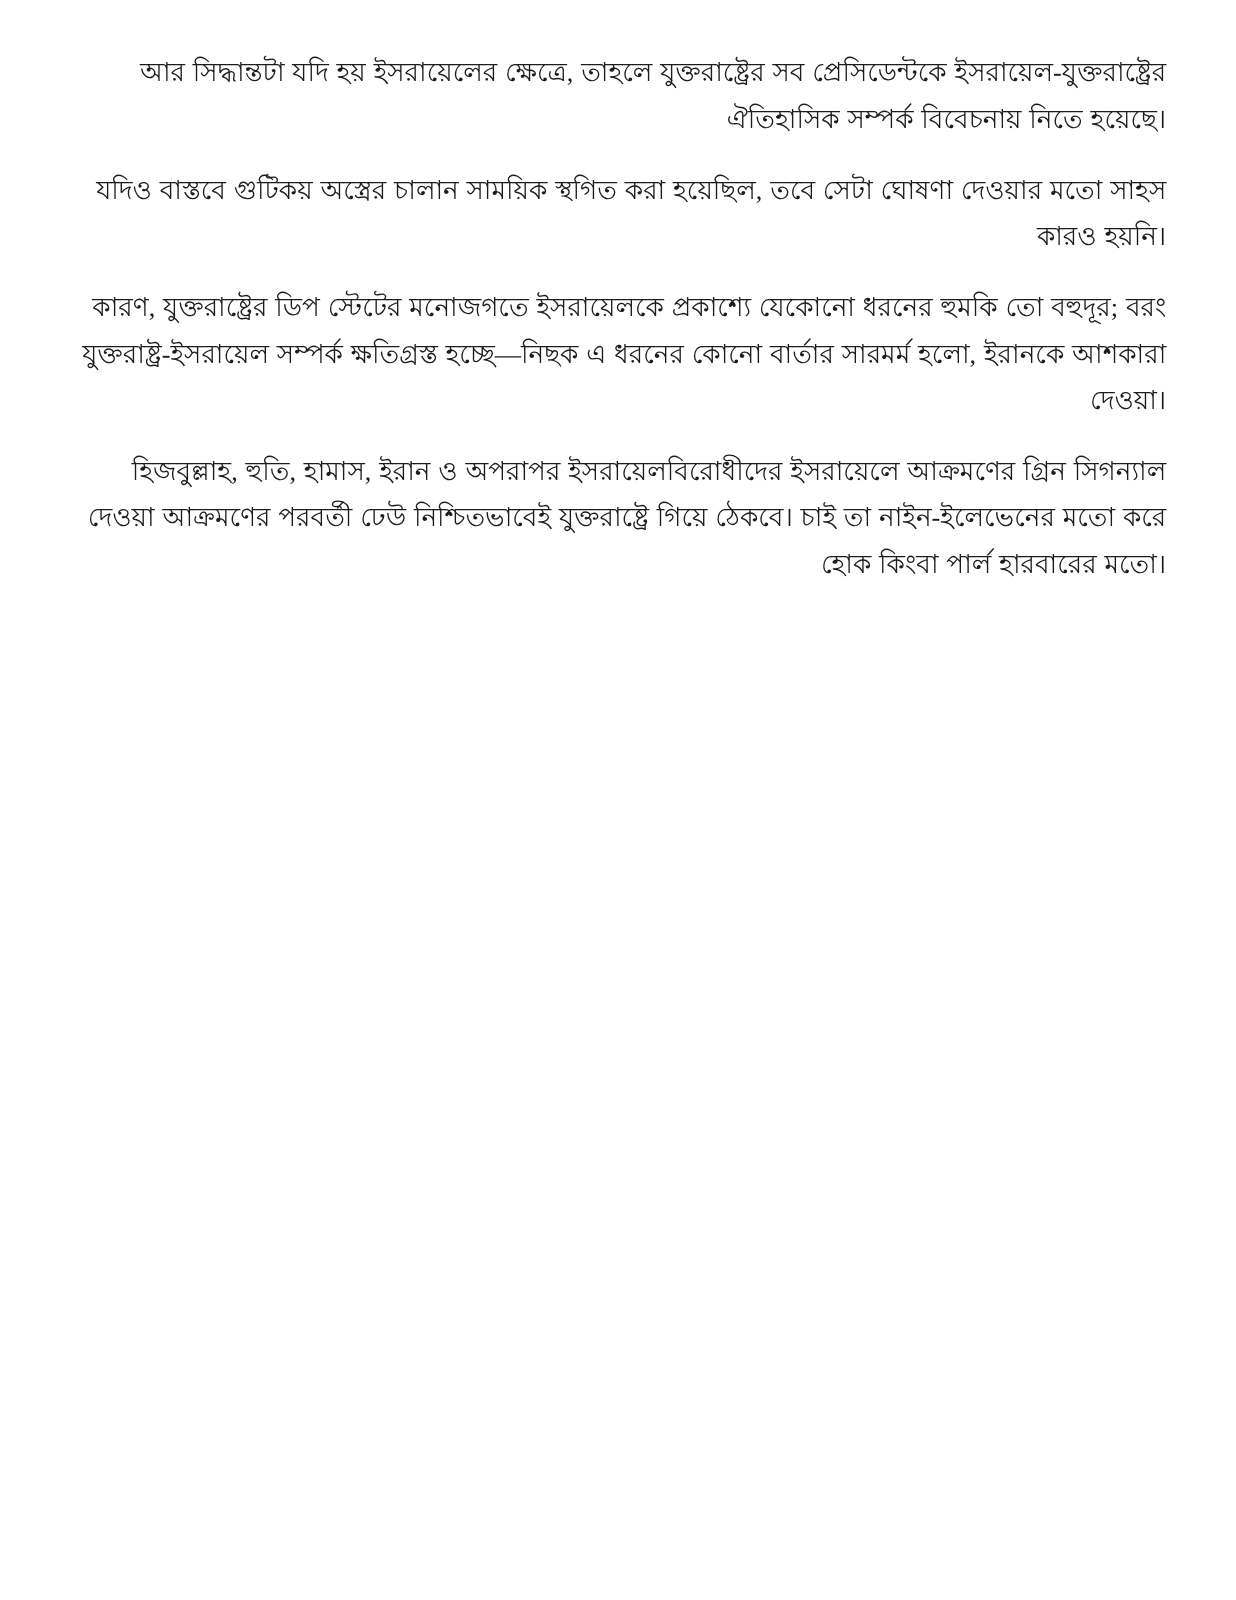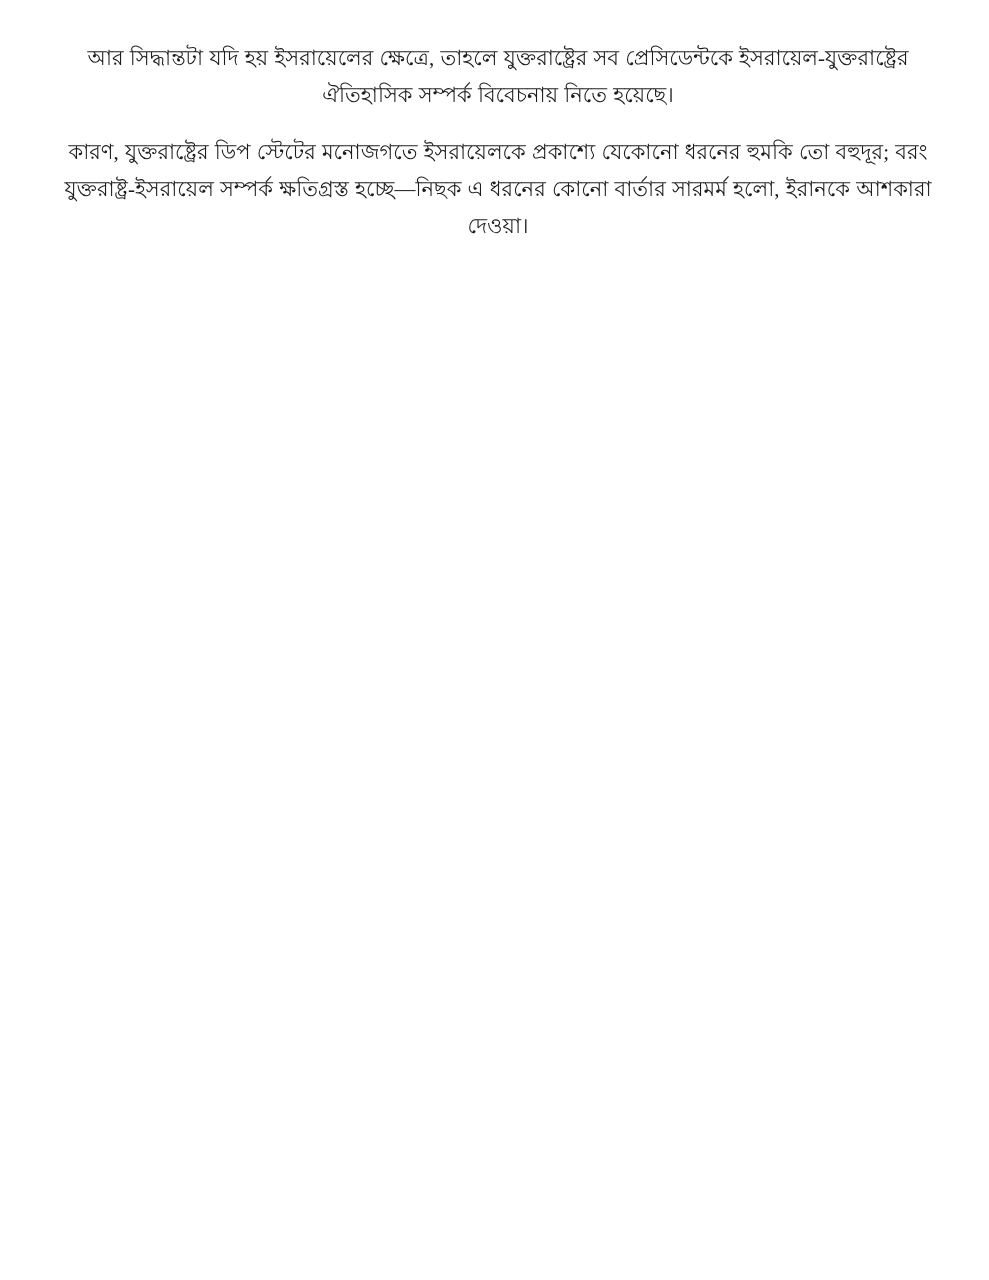--- a/index.html
+++ b/index.html
@@ -14,29 +14,31 @@
     background: #ffffff;
     box-sizing: border-box;
     padding: 40px 56px 0 63px;
     overflow: hidden;
   }
   .doc-body {
     font-family: "Liberation Serif", "DejaVu Serif", serif;
     font-size: 21px;
     line-height: 37px;
     color: #1c1c1c;
-    text-align: center;
+    text-align: right;
   }
   .doc-body p {
     margin: 0 0 20px 0;
     padding: 0;
     word-spacing: 1px;
   }
 </style>
 </head>
 <body>
 
 <div class="page">
   <div class="doc-body">
     <p>আর সিদ্ধান্তটা যদি হয় ইসরায়েলের ক্ষেত্রে, তাহলে যুক্তরাষ্ট্রের সব প্রেসিডেন্টকে ইসরায়েল-যুক্তরাষ্ট্রের ঐতিহাসিক সম্পর্ক বিবেচনায় নিতে হয়েছে।</p>
+    <p>যদিও বাস্তবে গুটিকয় অস্ত্রের চালান সাময়িক স্থগিত করা হয়েছিল, তবে সেটা ঘোষণা দেওয়ার মতো সাহস কারও হয়নি।</p>
     <p>কারণ, যুক্তরাষ্ট্রের ডিপ স্টেটের মনোজগতে ইসরায়েলকে প্রকাশ্যে যেকোনো ধরনের হুমকি তো বহুদূর; বরং যুক্তরাষ্ট্র-ইসরায়েল সম্পর্ক ক্ষতিগ্রস্ত হচ্ছে—নিছক এ ধরনের কোনো বার্তার সারমর্ম হলো, ইরানকে আশকারা দেওয়া।</p>
+    <p>হিজবুল্লাহ, হুতি, হামাস, ইরান ও অপরাপর ইসরায়েলবিরোধীদের ইসরায়েলে আক্রমণের গ্রিন সিগন্যাল দেওয়া আক্রমণের পরবর্তী ঢেউ নিশ্চিতভাবেই যুক্তরাষ্ট্রে গিয়ে ঠেকবে। চাই তা নাইন-ইলেভেনের মতো করে হোক কিংবা পার্ল হারবারের মতো।</p>
   </div>
 </div>
 
 </body></html>

